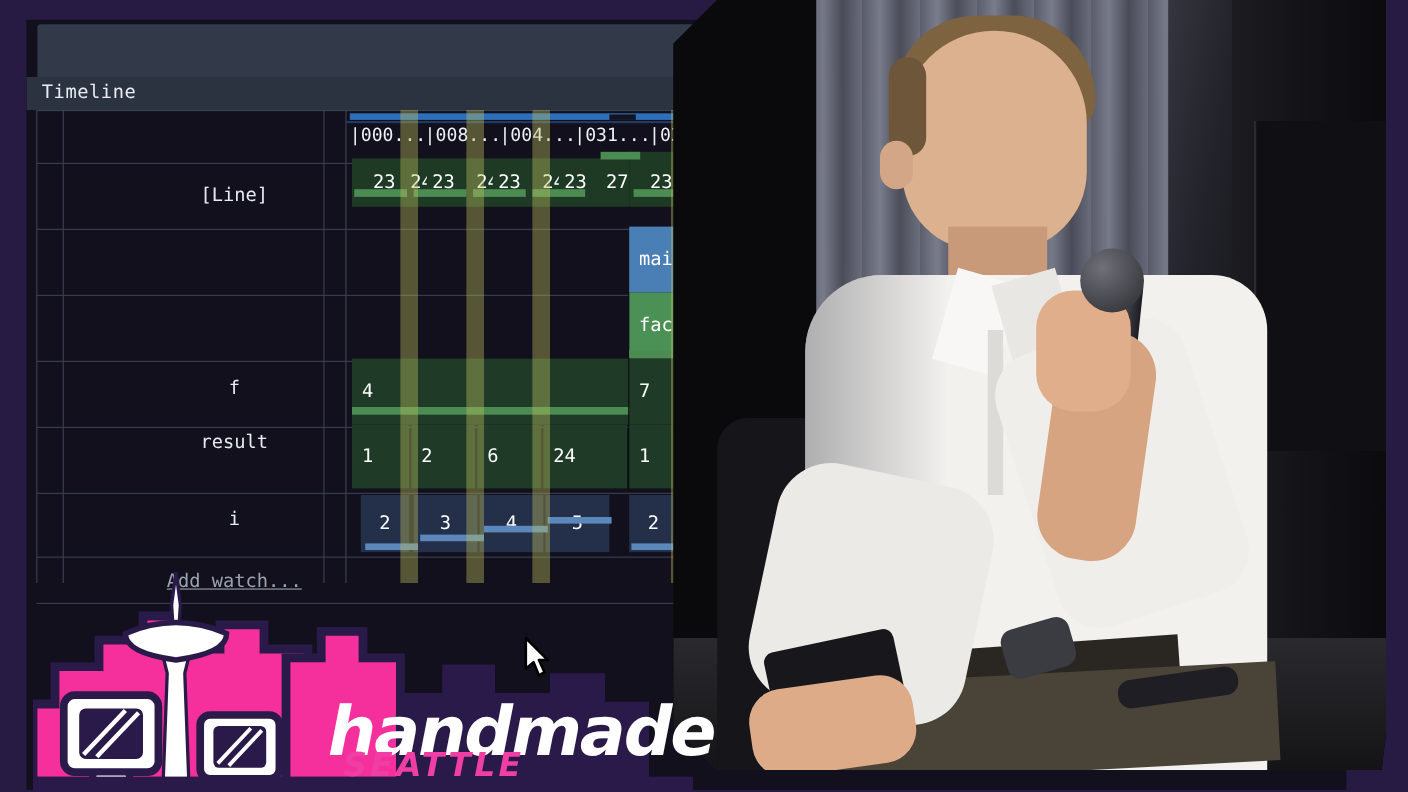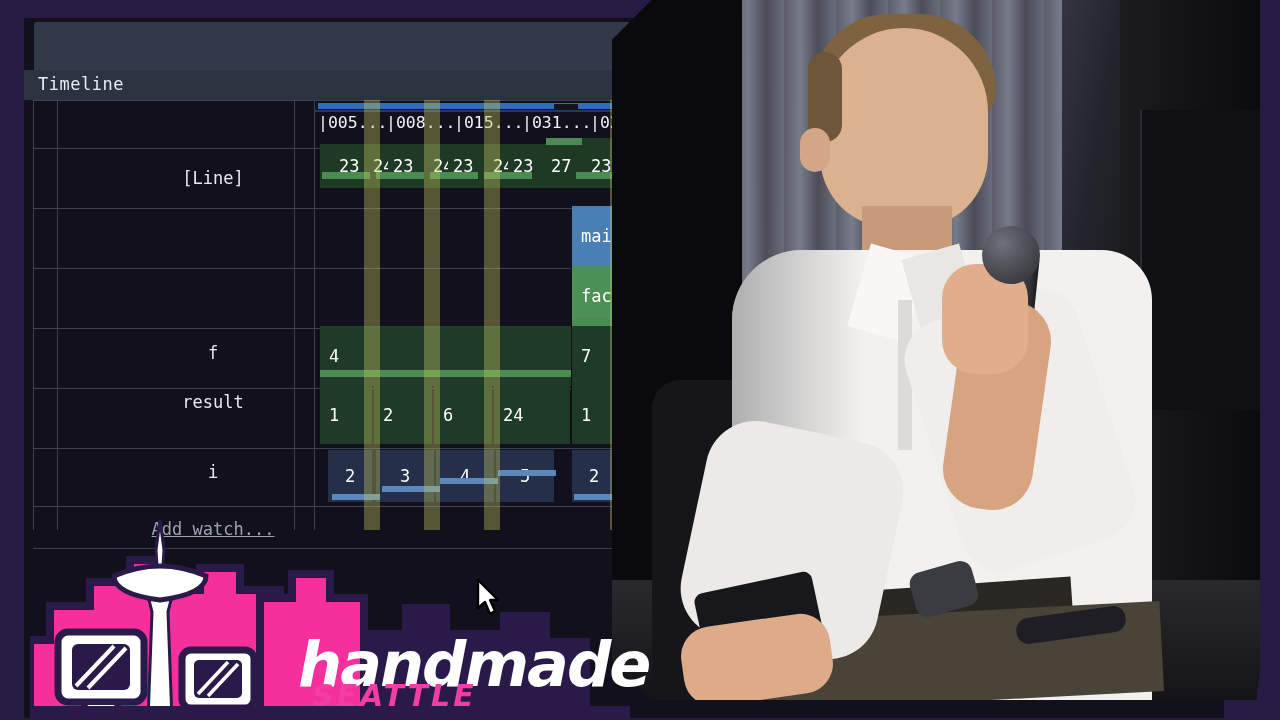--- a/index.html
+++ b/index.html
@@ -215,23 +215,23 @@
   </div>
 
   <div id="tracks">
 
     <div id="scrub-line"></div>
     <div id="scrub">
       <div id="scrub-tick"></div>
     </div>
 
     <div id="ruler">
-      <div class="tk" style="left:4px">|005...</div>
+      <div class="tk" style="left:4px">|000...</div>
       <div class="tk" style="left:72px">|008...</div>
-      <div class="tk" style="left:140px">|015...</div>
+      <div class="tk" style="left:140px">|004...</div>
       <div class="tk" style="left:208px">|031...</div>
       <div class="tk" style="left:276px">|032...</div>
       <div class="tk" style="left:344px">|040...</div>
       <div class="tk" style="left:412px">|0</div>
     </div>
 
     <div class="tr" style="top:44px; height:44px;">
       <div class="c-line" style="position:absolute;left:6px;top:0;width:252px;height:44px;"></div>
       <div class="c-line" style="position:absolute;left:258px;top:-6px;width:160px;height:50px;"></div>
       <div class="barline" style="left:8px;  top:28px; width:48px;"></div>

